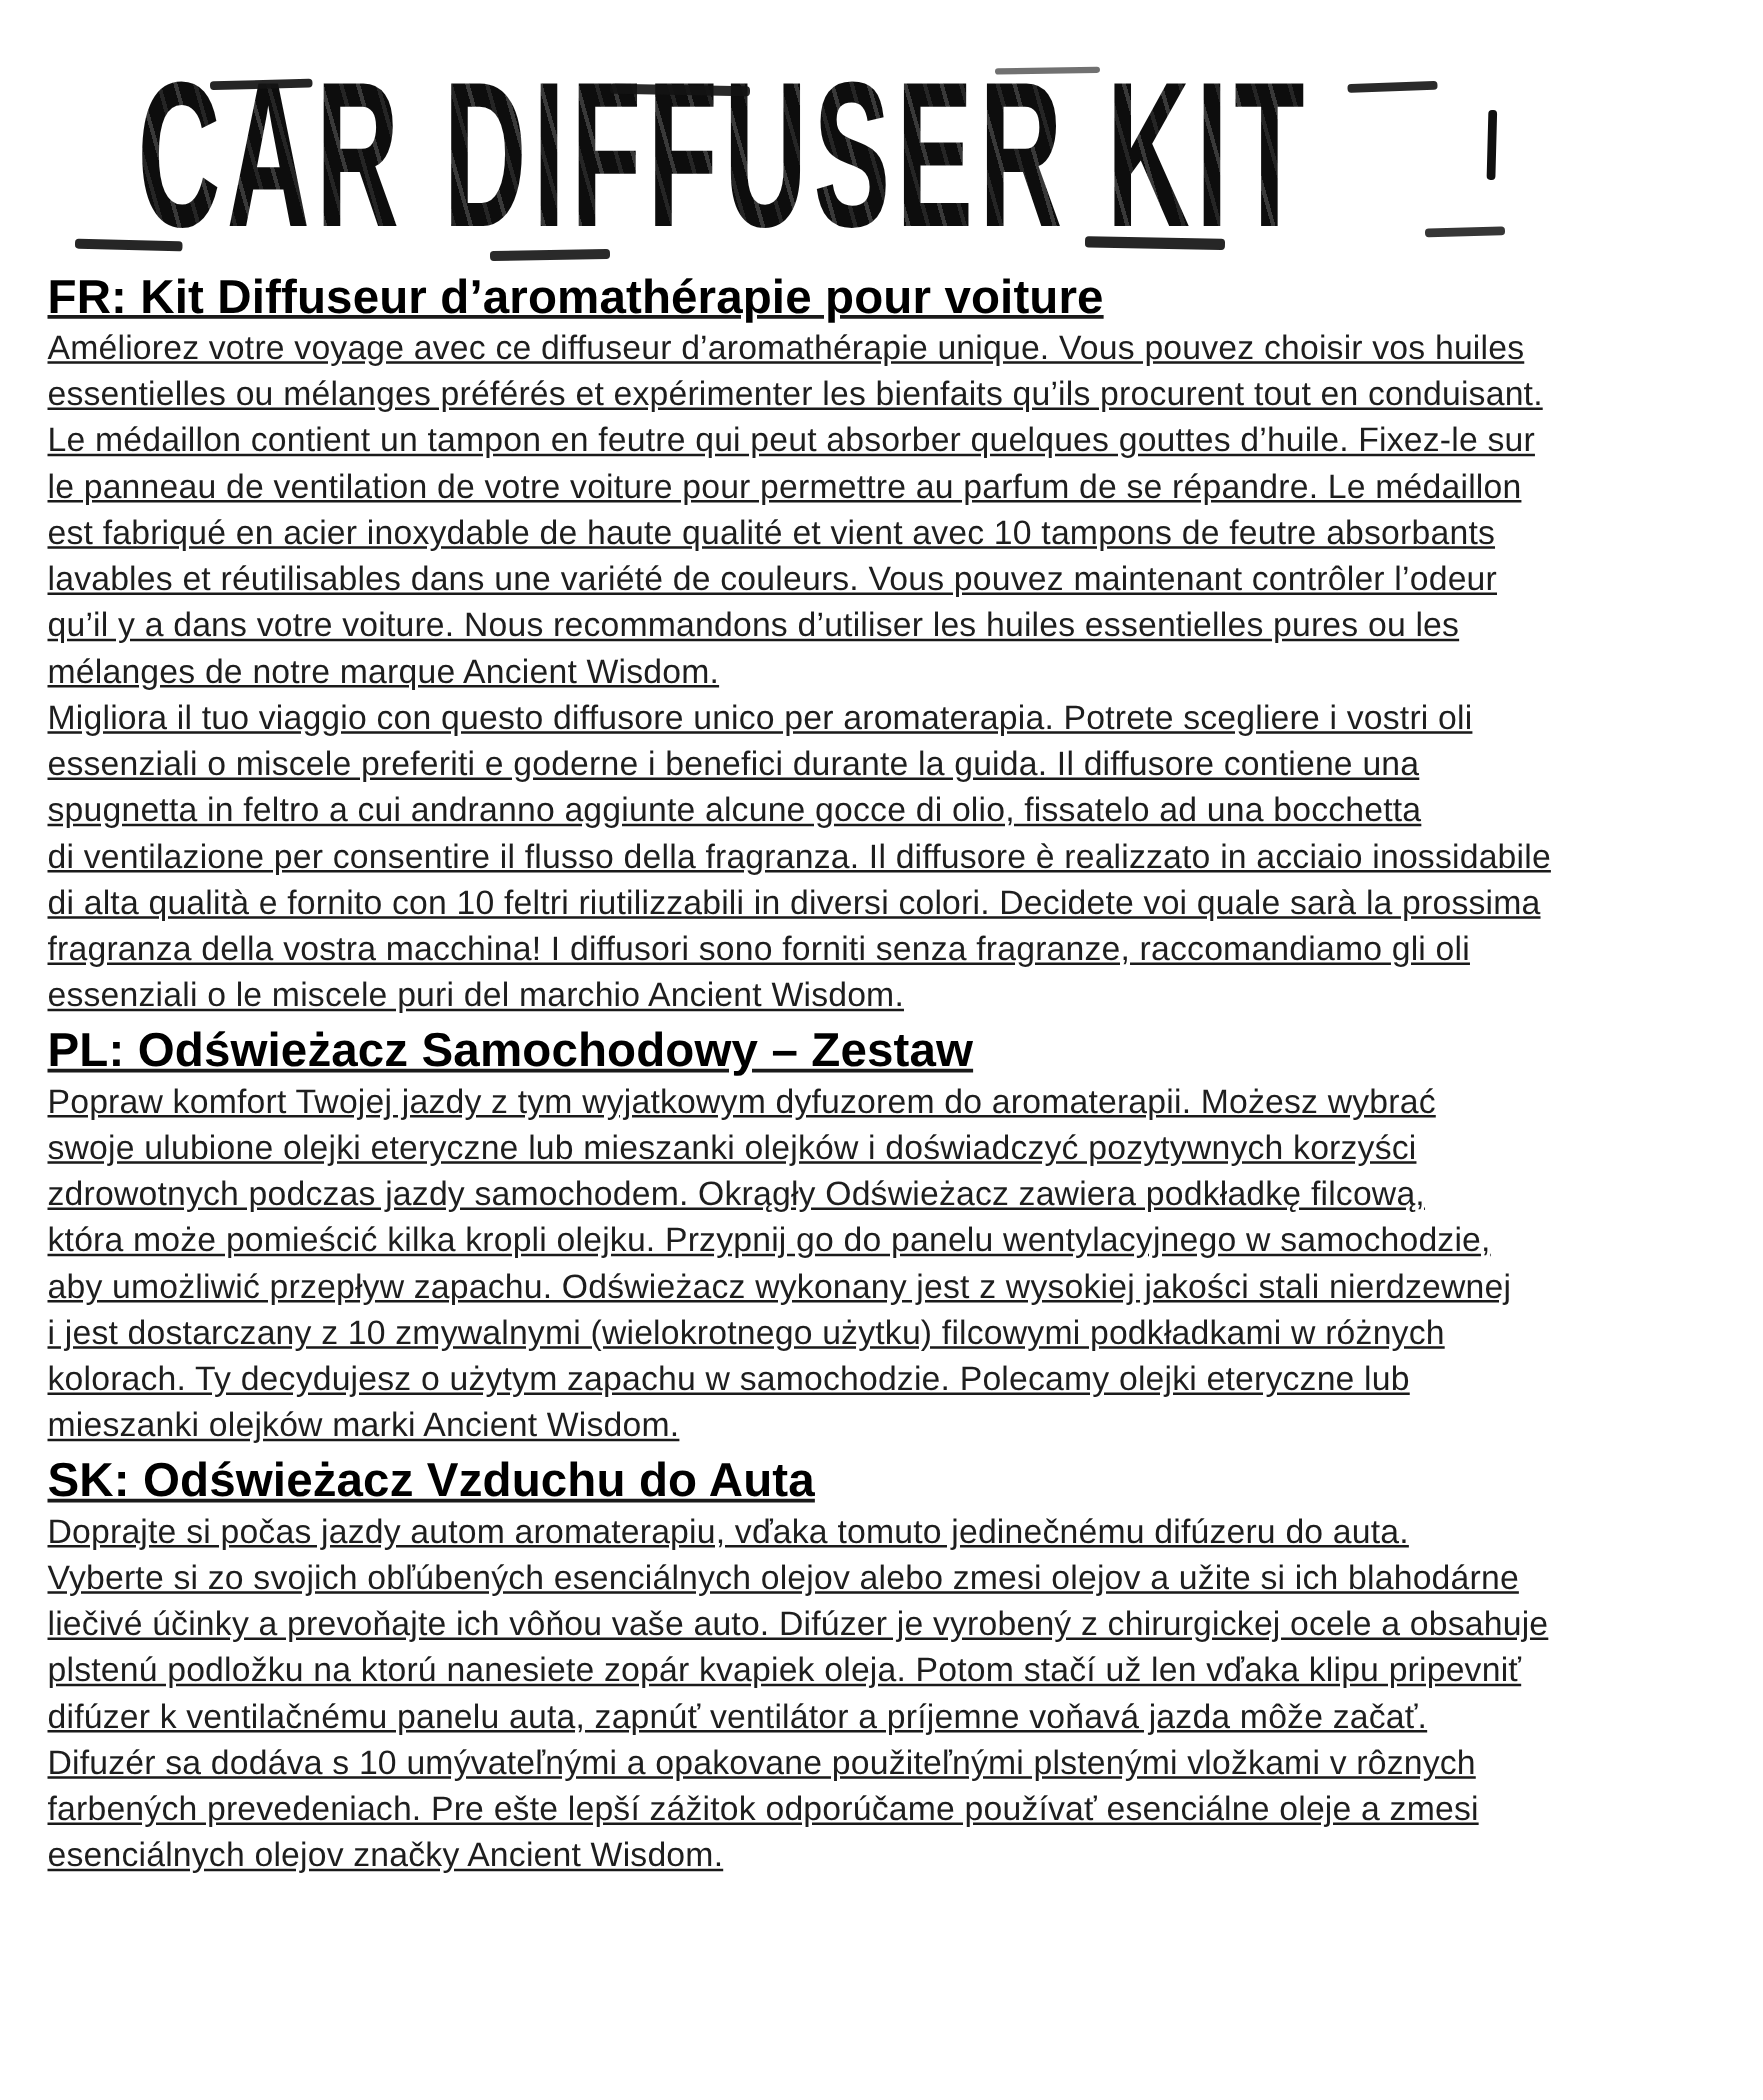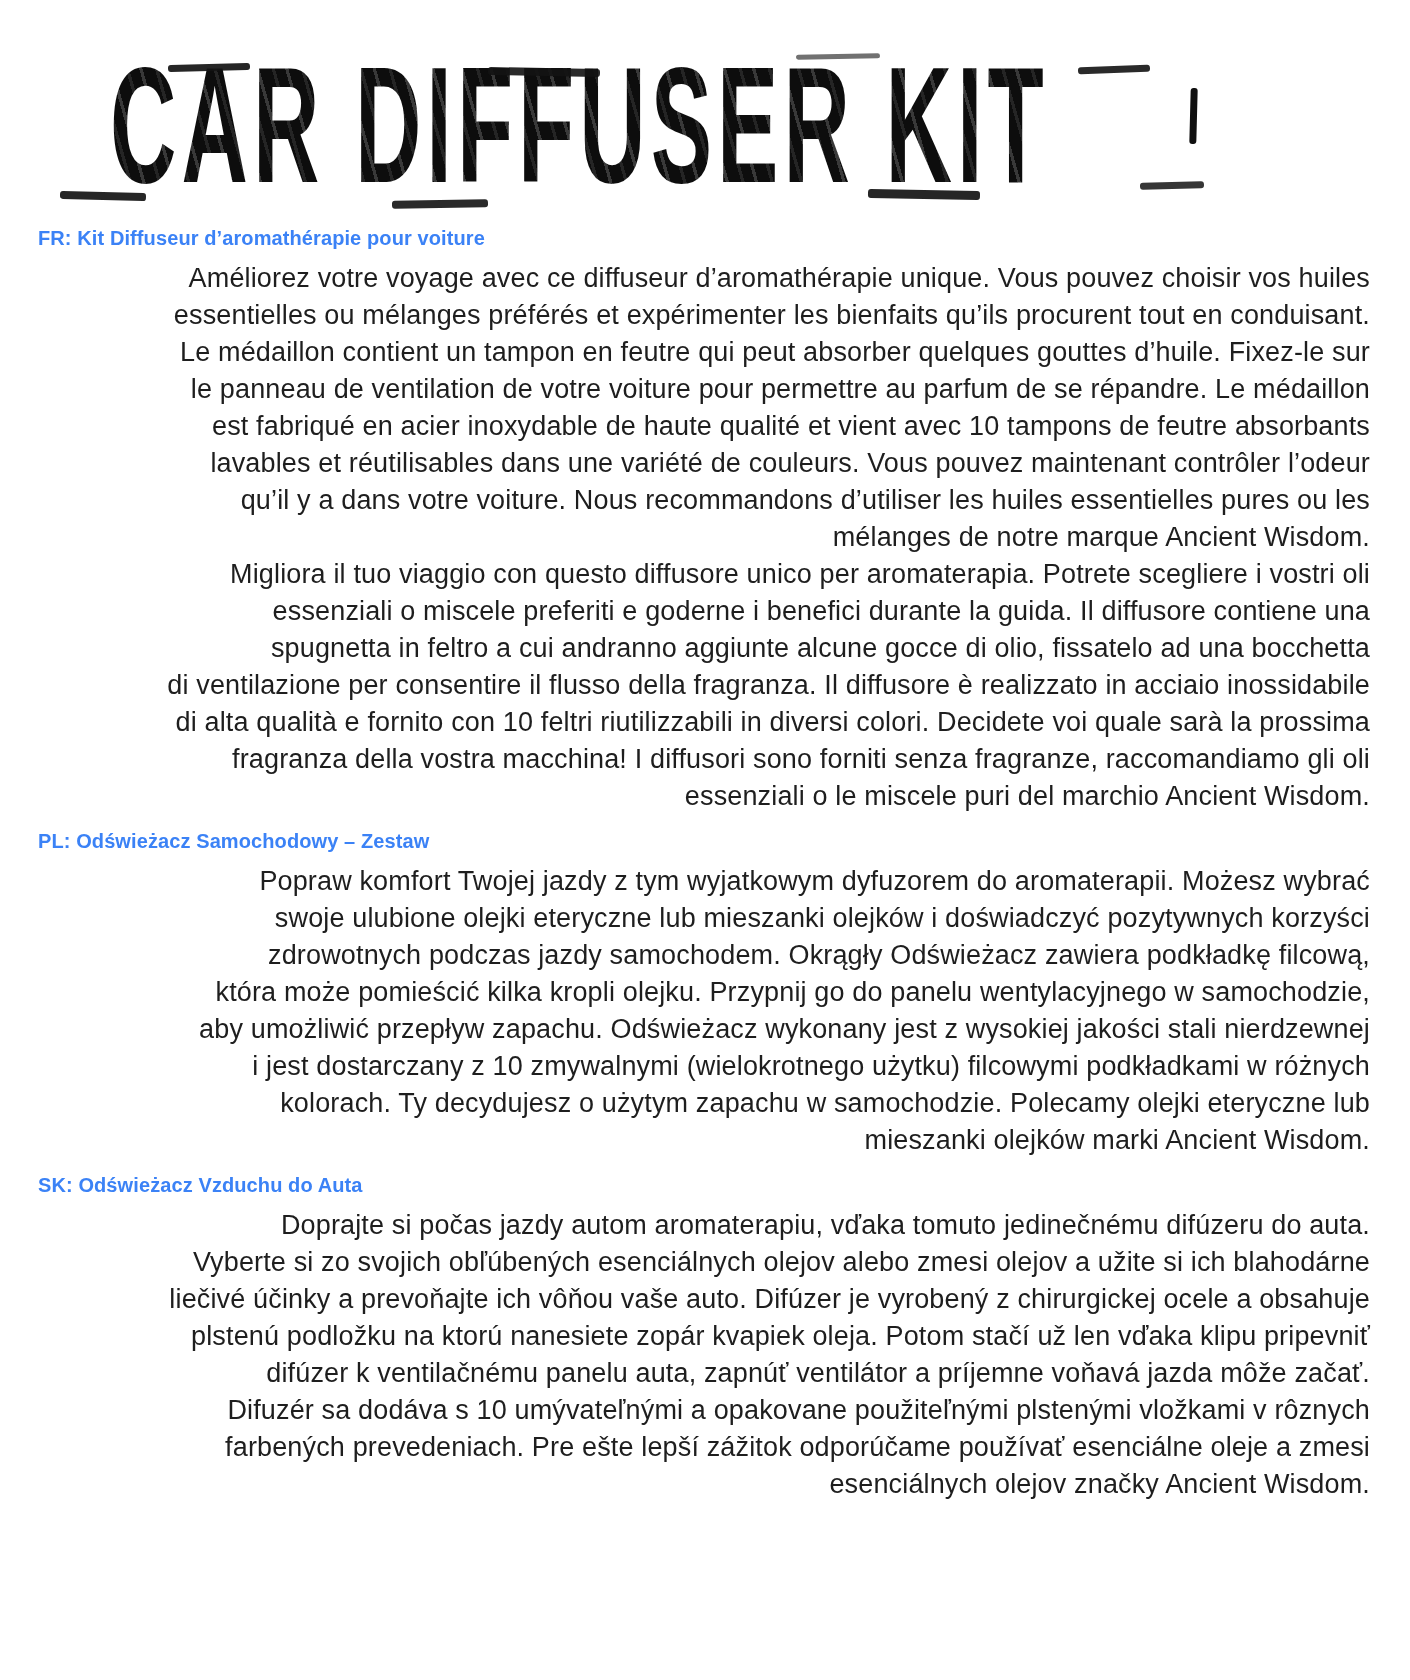--- a/index.html
+++ b/index.html
@@ -6,20 +6,21 @@
   html, body { background: #ffffff; }
   .page {
     position: relative;
     width: 1410px;
     height: 1680px;
     background: #ffffff;
     overflow: hidden;
     font-family: "Liberation Sans", sans-serif;
     color: #1a1a1a;
     padding: 0 40px 0 38px;
+    text-decoration: underline;
   }
   
   .title-wrap {
     position: relative;
     height: 212px;
   }
   .doc-title {
     position: absolute;
     top: 42px;
     left: 72px;
@@ -53,35 +54,34 @@
     left: 1152px;
     top: 88px;
     width: 7px;
     height: 56px;
     background: #101010;
     border-radius: 3px;
     transform: rotate(1.5deg);
   }
   
   .section h2 {
-    font-size: 20px;
+    font-size: 38px;
     font-weight: 700;
     line-height: 34px;
     margin: 9px 0 5px 0;
-    color: #3b82f6;
+    color: #000000;
     letter-spacing: 0.1px;
   }
   .section:first-of-type h2 { margin-top: 38px; }
   .section p {
     font-size: 27px;
     line-height: 37px;
     white-space: pre-line;
     color: #1e1e1e;
     letter-spacing: 0.15px;
-    text-align: right;
   }
 </style>
 </head>
 <body>
 
 <div class="page">
 
   <div class="title-wrap">
     <h1 class="doc-title">CAR DIFFUSER KIT</h1>
     <span class="smudge smudge-1"></span>

